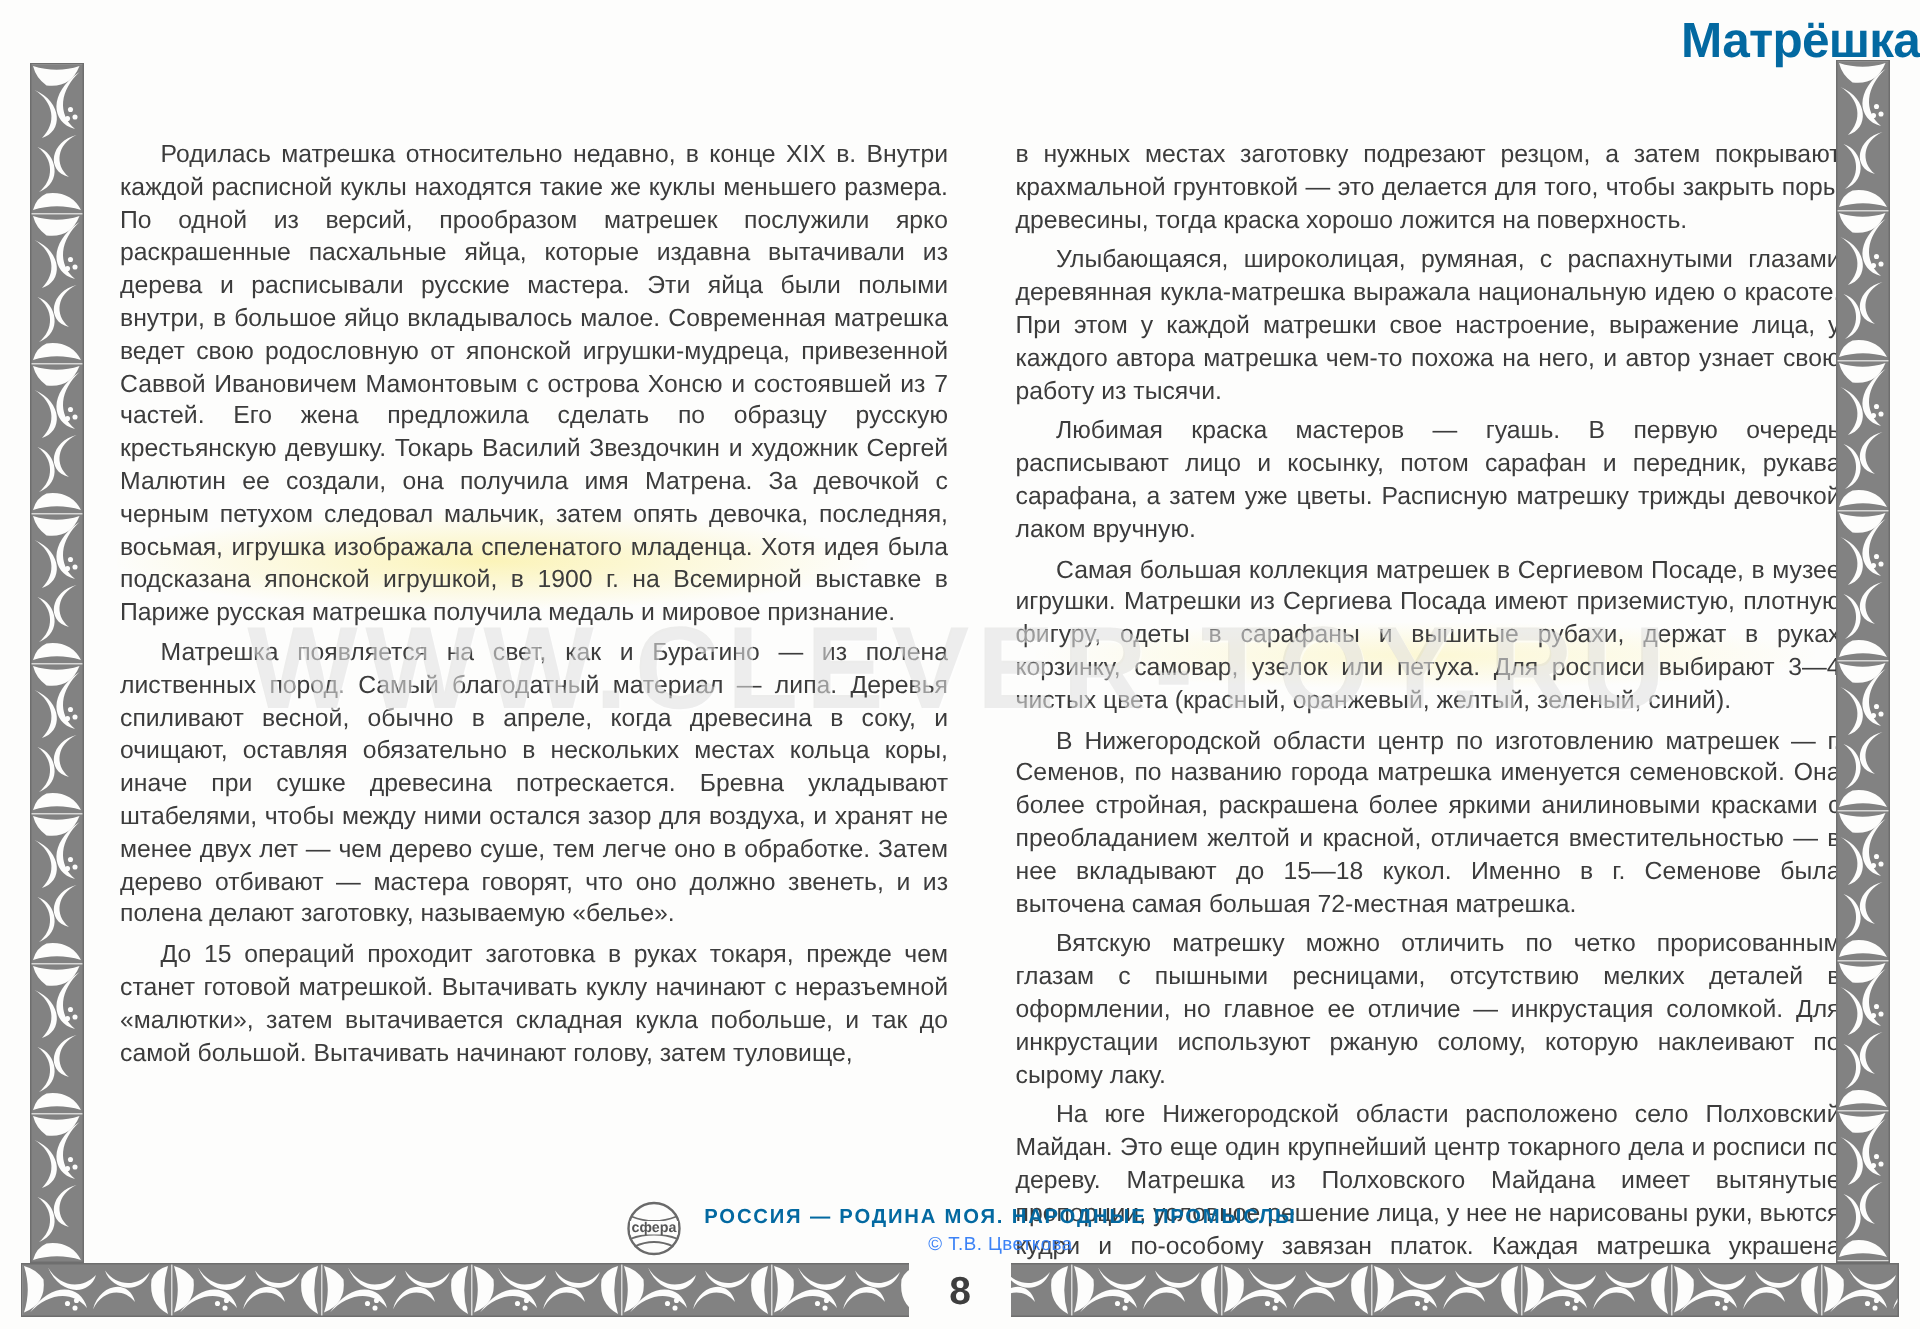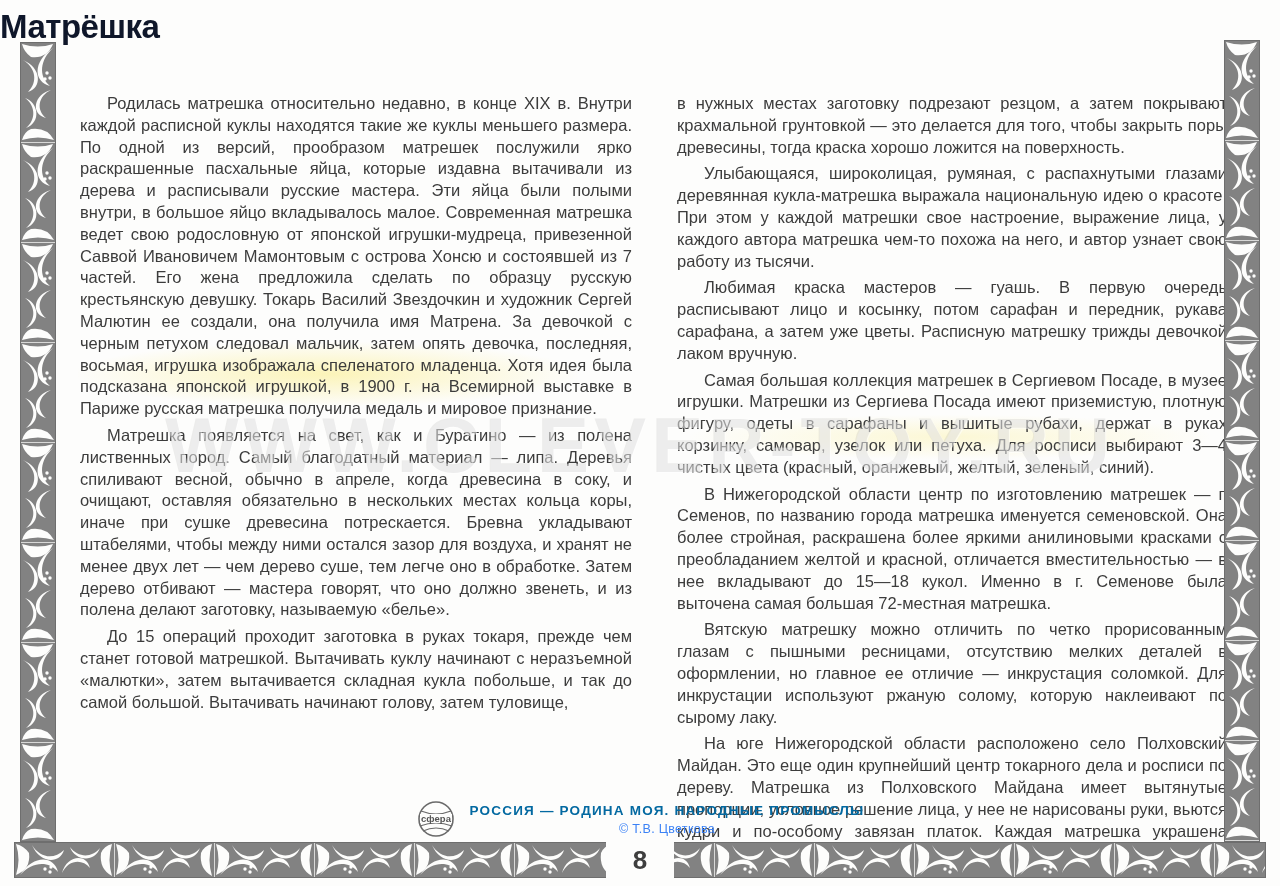--- a/index.html
+++ b/index.html
@@ -13,22 +13,22 @@
     position:relative;width:1280px;height:886px;background:#fdfdfc;
   }
   
   .border{position:absolute;z-index:2;}
   .border-left{left:20px;top:42px;}
   .border-right{left:1224px;top:40px;}
   .border-bottom{left:14px;top:842px;}
   
   .title{
     position:absolute;top:8px;left:0;width:100%;
-    margin:0;text-align:left;
-    font-size:33px;font-weight:bold;color:#0f172a;
+    margin:0;text-align:right;
+    font-size:33px;font-weight:bold;color:#0369a1;
     letter-spacing:-0.5px;
   }
   
   .col{
     position:absolute;top:88px;
     font-size:16.5px;line-height:21.8px;color:#3c3c3c;
     text-align:justify;
     z-index:1;
   }
   .col-left{left:75px;width:562px;}

